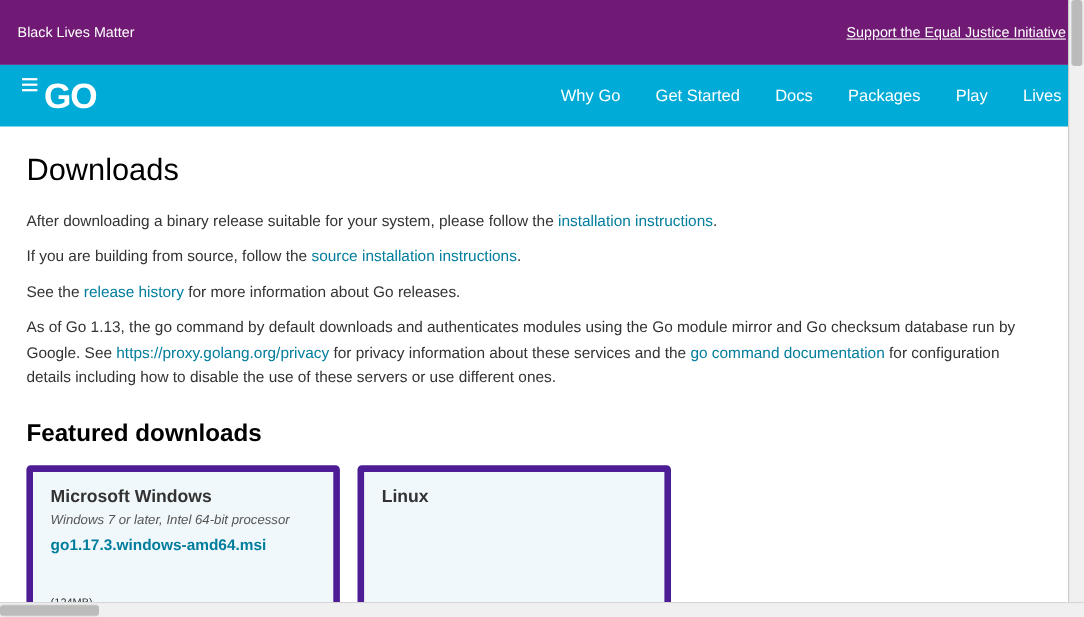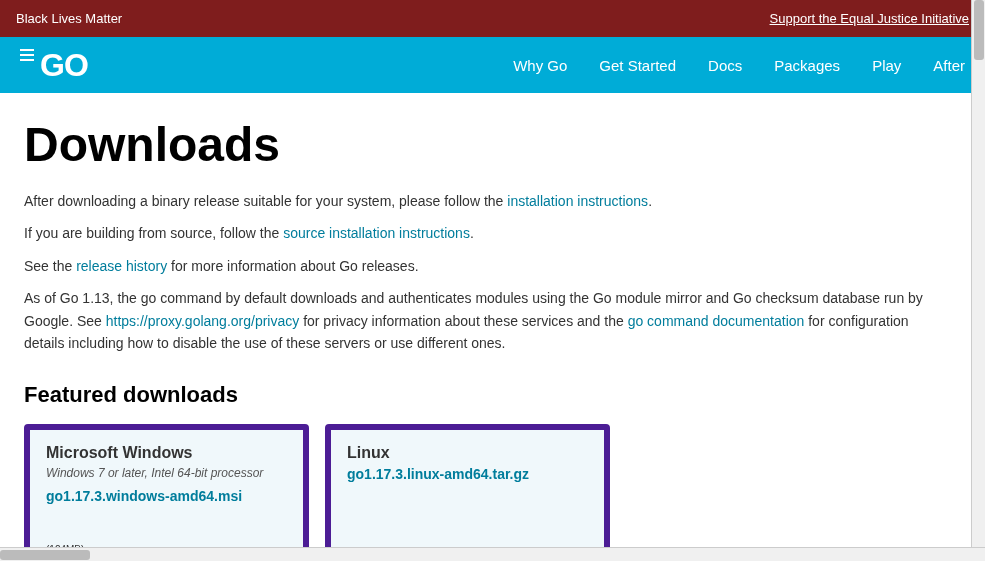--- a/index.html
+++ b/index.html
@@ -1,25 +1,25 @@
 <!DOCTYPE html>
 <html><head>
   <meta charset="utf-8">
   <style>
     * { margin: 0; padding: 0; box-sizing: border-box; }
     body { font-family: Arial, sans-serif; font-size: 14px; color: #333; background: #fff; overflow-x: hidden; }
 
     
     #top-banner {
-      background: #7f1d1d;
+      background: #701a75;
       color: #fff;
       display: flex;
       align-items: center;
       justify-content: space-between;
-      padding: 11px 16px;
+      padding: 22px 16px;
       font-size: 13px;
       min-height: 36px;
     }
     #top-banner a {
       color: #fff;
       text-decoration: underline;
     }
 
     
     #navbar {
@@ -65,22 +65,22 @@
       font-size: 15px;
       font-weight: 500;
     }
 
     
     #main {
       padding: 24px 24px 24px 24px;
       max-width: 960px;
     }
     h1 {
-      font-size: 48px;
-      font-weight: bold;
+      font-size: 28px;
+      font-weight: normal;
       margin-bottom: 18px;
       color: #000;
     }
     .intro-text {
       margin-bottom: 10px;
       line-height: 1.6;
       font-size: 14px;
       color: #333;
     }
     .intro-text a {
@@ -191,21 +191,21 @@
         <span></span>
     </div>
     <span class="logo-text">GO</span>
   </div>
   <ul class="nav-links">
     <li><a href="#">Why Go</a></li>
     <li><a href="#">Get Started</a></li>
     <li><a href="#">Docs</a></li>
     <li><a href="#">Packages</a></li>
     <li><a href="#">Play</a></li>
-    <li><a href="#">After</a></li>
+    <li><a href="#">Lives</a></li>
   </ul>
 </nav>
 
 <div id="main">
   <h1>Downloads</h1>
 
   <p class="intro-text">
     <span>After downloading a binary release suitable for your system, please follow the </span><a href="#">installation instructions</a><span>.</span>
   </p>
 
@@ -225,21 +225,20 @@
 
   <div class="download-cards" id="cards-container">
   <div class="download-card">
     <h3>Microsoft Windows</h3>
     <div class="subtitle">Windows 7 or later, Intel 64-bit processor</div>
     <a href="#" class="filename">go1.17.3.windows-amd64.msi</a>
     <div class="filesize">(124MB)</div>
   </div>
       <div class="download-card">
     <h3>Linux</h3>
-    <a href="#" class="filename">go1.17.3.linux-amd64.tar.gz</a>
   </div>
     </div>
 </div>
 
 <div id="right-scrollbar">
   <div id="right-scrollbar-thumb"></div>
 </div>
 <div id="scrollbar-area">
   <div id="scrollbar-thumb"></div>
 </div>

